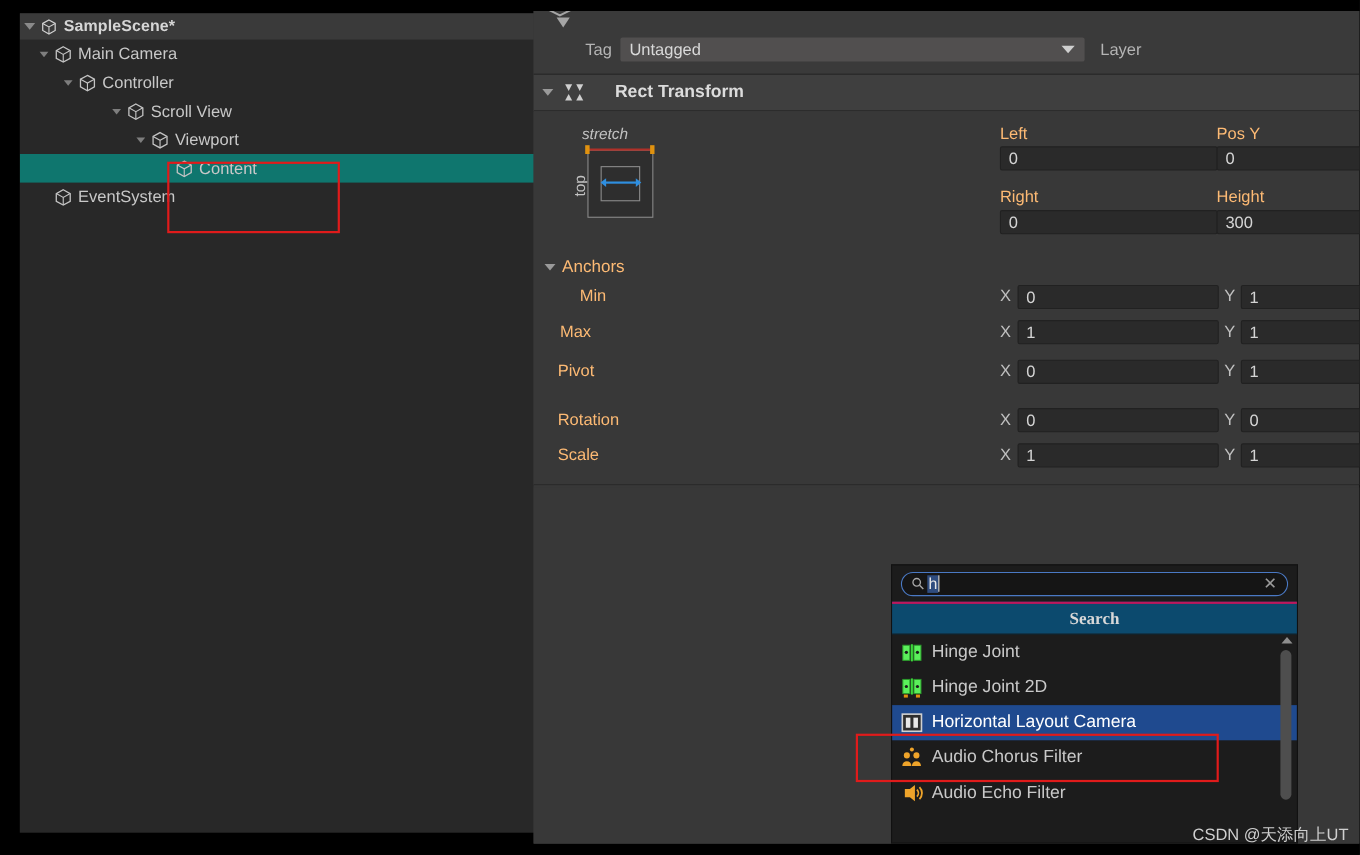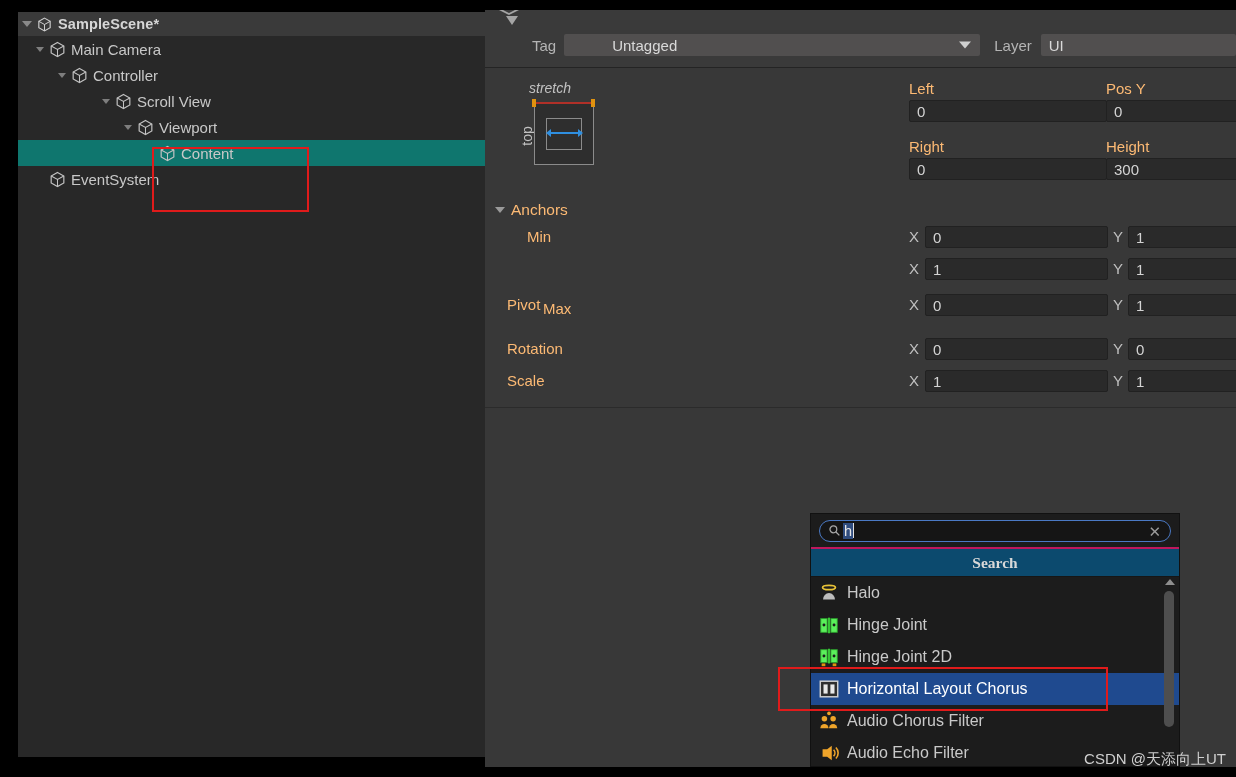--- a/index.html
+++ b/index.html
@@ -108,21 +108,21 @@
   .lbl-dim { color: #b4b4b4; font-size: 15px; }
   .tag-label { margin-left: 47px; margin-right: 8px; text-align: right; }
   .tag-dd {
     position: relative;
     width: 422px; height: 22px;
     background: #514f4f;
     border-radius: 2px;
     display: flex; align-items: center;
     padding-left: 8px;
   }
-  .tag-dd span { color: #d9d9d9; font-size: 15px; margin-left: 40px; }
+  .tag-dd span { color: #d9d9d9; font-size: 15px; }
   .dd-caret {
     position: absolute; right: 9px; top: 50%;
     transform: translateY(-50%);
     width: 0; height: 0;
     border-left: 6px solid transparent;
     border-right: 6px solid transparent;
     border-top: 7px solid #cfcfcf;
   }
   .layer-label { margin-left: 14px; margin-right: 9px; }
   .layer-dd {
@@ -455,26 +455,35 @@
         <path d="M6 4 L18 10 L30 4 L30 14 L18 20 L6 14 Z" fill="none" stroke="#b8b8b8" stroke-width="1.8"></path>
         <polygon points="15,22 27,22 21,31" fill="#b8b8b8"></polygon>
       </svg>
       <div class="tag-row">
         <span class="lbl-dim tag-label">Tag</span>
         <div class="tag-dd">
           <span>Untagged</span>
           <div class="dd-caret"></div>
         </div>
         <span class="lbl-dim layer-label">Layer</span>
-        <div class="layer-dd">
-          <span>UI</span>
-        </div>
       </div>
     </div>
 
+    <div class="comp-header">
+      <div class="comp-foldout">
+        <div class="tri-down"></div>
+      </div>
+      <svg class="rt-icon" viewBox="0 0 24 24">
+        <polygon points="3,4 10,4 6.5,10.5" fill="#cfcfcf"></polygon>
+        <polygon points="21,4 14,4 17.5,10.5" fill="#cfcfcf"></polygon>
+        <polygon points="3,20 10,20 6.5,13.5" fill="#cfcfcf"></polygon>
+        <polygon points="21,20 14,20 17.5,13.5" fill="#cfcfcf"></polygon>
+      </svg>
+      <span class="comp-title">Rect Transform</span>
+    </div>
 
     <div class="rt-body">
 
       <div class="anchor-widget">
         <span class="aw-stretch">stretch</span>
         <span class="aw-top">top</span>
         <div class="aw-box"></div>
         <div class="aw-redline"></div>
         <div class="aw-cap l"></div>
         <div class="aw-cap r"></div>
@@ -503,21 +512,21 @@
 
       <div id="rt-vectors">
           <div>
             <span class="fld-label abs" style="left:42px; top:160px;">Min</span>
             <span class="xy-tag abs" style="left:424px; top:160px;">X</span>
             <div class="fld-box abs" style="left:440px; top:158px; width:183px;">0</div>
             <span class="xy-tag abs" style="left:628px; top:160px;">Y</span>
             <div class="fld-box abs" style="left:643px; top:158px; width:183px;">1</div>
           </div>
           <div>
-            <span class="fld-label abs" style="left:58px; top:192px;margin-top:40px;">Max</span>
+            <span class="fld-label abs" style="left:24px; top:192px;">Max</span>
             <span class="xy-tag abs" style="left:424px; top:192px;">X</span>
             <div class="fld-box abs" style="left:440px; top:190px; width:183px;">1</div>
             <span class="xy-tag abs" style="left:628px; top:192px;">Y</span>
             <div class="fld-box abs" style="left:643px; top:190px; width:183px;">1</div>
           </div>
           <div>
             <span class="fld-label abs" style="left:22px; top:228px;">Pivot</span>
             <span class="xy-tag abs" style="left:424px; top:228px;">X</span>
             <div class="fld-box abs" style="left:440px; top:226px; width:183px;">0</div>
             <span class="xy-tag abs" style="left:628px; top:228px;">Y</span>
@@ -553,27 +562,20 @@
             <span class="search-val">h</span>
             <span class="search-caret"></span>
             <span class="search-clear">✕</span>
           </div>
         </div>
 
         <div class="search-hdr">Search</div>
 
         <div class="ac-list">
           <div id="ac-items">
-              <div class="ac-item">
-                <svg class="ac-ico" viewBox="0 0 24 24">
-                  <ellipse cx="12" cy="6" rx="7" ry="2.4" fill="none" stroke="#e8c237" stroke-width="1.9"></ellipse>
-                  <path d="M5.5 19 A6.5 7 0 0 1 18.5 19 Z" fill="#bdbdbd"></path>
-                </svg>
-                <span class="ac-lbl">Halo</span>
-              </div>
               <div class="ac-item">
                 <svg class="ac-ico" viewBox="0 0 24 24">
                   <rect x="3" y="5" width="7" height="15" fill="#5bf05b" stroke="#2c9a2c"></rect>
                   <rect x="14" y="5" width="7" height="15" fill="#5bf05b" stroke="#2c9a2c"></rect>
                   <circle cx="6.5" cy="12" r="1.6" fill="#1c1c1c"></circle>
                   <circle cx="17.5" cy="12" r="1.6" fill="#1c1c1c"></circle>
                   <rect x="11" y="4" width="2" height="17" fill="#3ad63a"></rect>
                 </svg>
                 <span class="ac-lbl">Hinge Joint</span>
               </div>
@@ -588,21 +590,21 @@
                   <rect x="16" y="19" width="4" height="3" fill="#e0920f"></rect>
                 </svg>
                 <span class="ac-lbl">Hinge Joint 2D</span>
               </div>
               <div class="ac-item sel">
                 <svg class="ac-ico" viewBox="0 0 24 24">
                   <rect x="2.5" y="3.5" width="19" height="17" fill="#2e2e2e" stroke="#d0d0d0" stroke-width="1.6"></rect>
                   <rect x="6" y="7" width="4.5" height="10" fill="#e8e8e8"></rect>
                   <rect x="13.5" y="7" width="4.5" height="10" fill="#e8e8e8"></rect>
                 </svg>
-                <span class="ac-lbl">Horizontal Layout Chorus</span>
+                <span class="ac-lbl">Horizontal Layout Camera</span>
               </div>
               <div class="ac-item">
                 <svg class="ac-ico" viewBox="0 0 24 24">
                   <circle cx="7" cy="9.5" r="3" fill="#efa42a"></circle>
                   <path d="M2.5 20 A4.5 4.8 0 0 1 11.5 20 Z" fill="#efa42a"></path>
                   <circle cx="16.5" cy="9.5" r="3" fill="#efa42a"></circle>
                   <path d="M12 20 A4.5 4.8 0 0 1 21 20 Z" fill="#efa42a"></path>
                   <circle cx="12" cy="3.6" r="2" fill="#efa42a"></circle>
                 </svg>
                 <span class="ac-lbl">Audio Chorus Filter</span>

